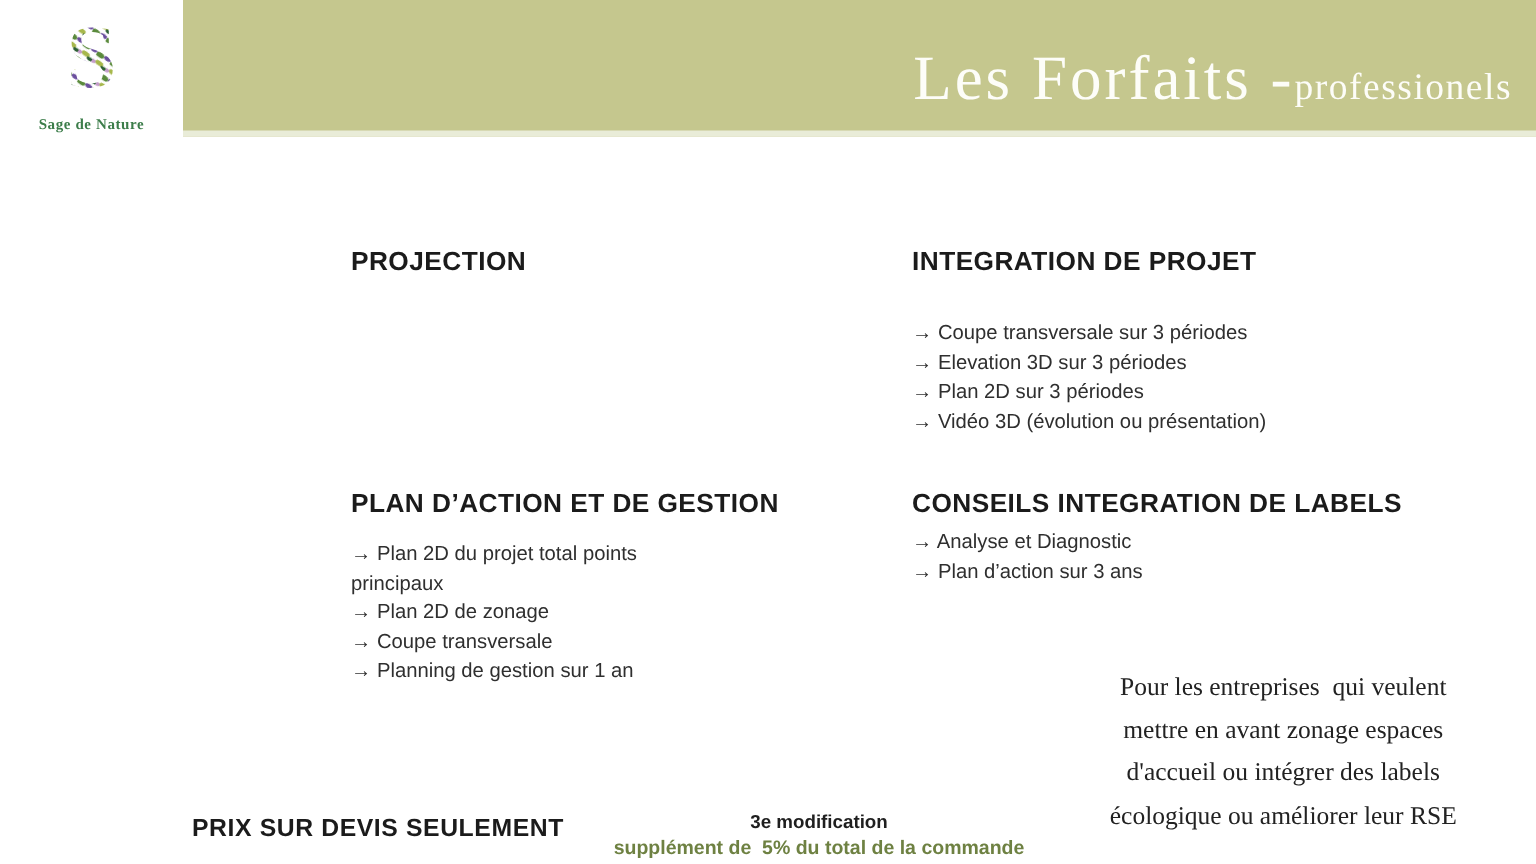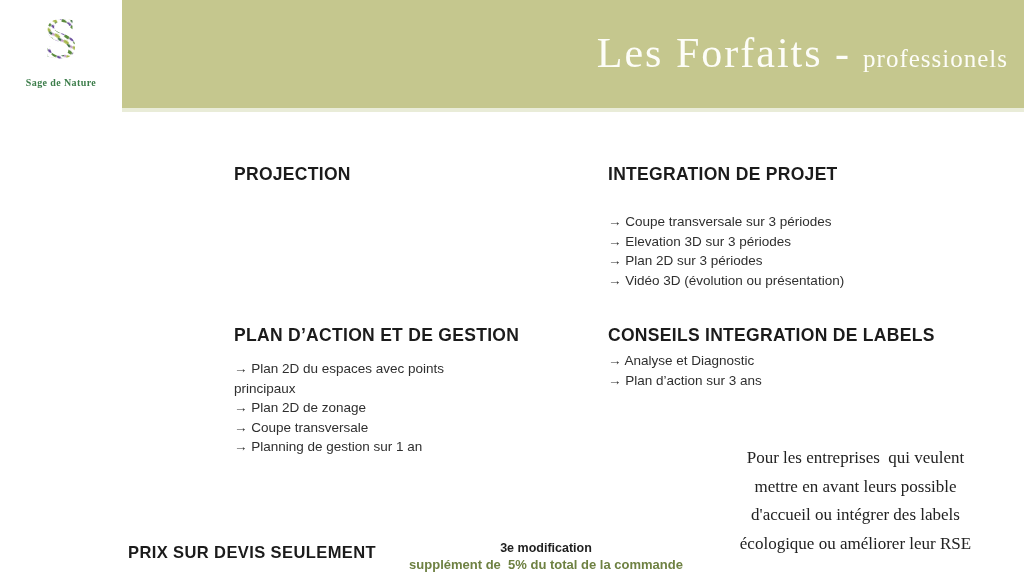--- a/index.html
+++ b/index.html
@@ -15,28 +15,28 @@
   body{
     position:relative;
     overflow:hidden;
     background:#ffffff;
     font-family:"Liberation Sans", sans-serif;
   }
   
   .banner{
     position:absolute;
     left:122px; top:0; right:0;
-    height:112px;
+    height:91px;
     background:var(--banner,#c5c78e);
     border-bottom:4px solid var(--banner_edge,#e9ecd8);
     display:flex;
     justify-content:flex-end;
     align-items:baseline;
     padding:24px 16px 0 0;
-    gap:12px;
+    gap:0;
     white-space:nowrap;
   }
   .title-main{
     font-family:"Liberation Serif", serif;
     font-size:42px;
     font-weight:400;
     letter-spacing:2px;
     color:#fdfdf8;
     line-height:58px;
   }
@@ -168,39 +168,39 @@
     <div class="line">→ Coupe transversale sur 3 périodes</div>
     <div class="line">→ Elevation 3D sur 3 périodes</div>
     <div class="line">→ Plan 2D sur 3 périodes</div>
     <div class="line">→ Vidéo 3D (évolution ou présentation)</div>
   </div>
 </section>
 
 <section class="sec" id="sec-plan">
   <h2>PLAN D’ACTION ET DE GESTION</h2>
   <div class="body">
-    <div class="line">→ Plan 2D du espaces avec points</div>
+    <div class="line">→ Plan 2D du projet total points</div>
     <div class="line">principaux</div>
     <div class="line">→ Plan 2D de zonage</div>
     <div class="line">→ Coupe transversale</div>
     <div class="line">→ Planning de gestion sur 1 an</div>
   </div>
 </section>
 
 <section class="sec" id="sec-conseils">
   <h2>CONSEILS INTEGRATION DE LABELS</h2>
   <div class="body">
     <div class="line">→ Analyse et Diagnostic</div>
     <div class="line">→ Plan d’action sur 3 ans</div>
   </div>
 </section>
 
 <div class="note">
   <div class="nline">Pour les entreprises  qui veulent</div>
-  <div class="nline">mettre en avant leurs possible</div>
+  <div class="nline">mettre en avant zonage espaces</div>
   <div class="nline">d'accueil ou intégrer des labels</div>
   <div class="nline">écologique ou améliorer leur RSE</div>
 </div>
 
 <div class="price">PRIX SUR DEVIS SEULEMENT</div>
 
 <div class="footer-center">
   <div class="modification">3e modification</div>
   <div class="supplement">supplément de  5% du total de la commande</div>
 </div>

